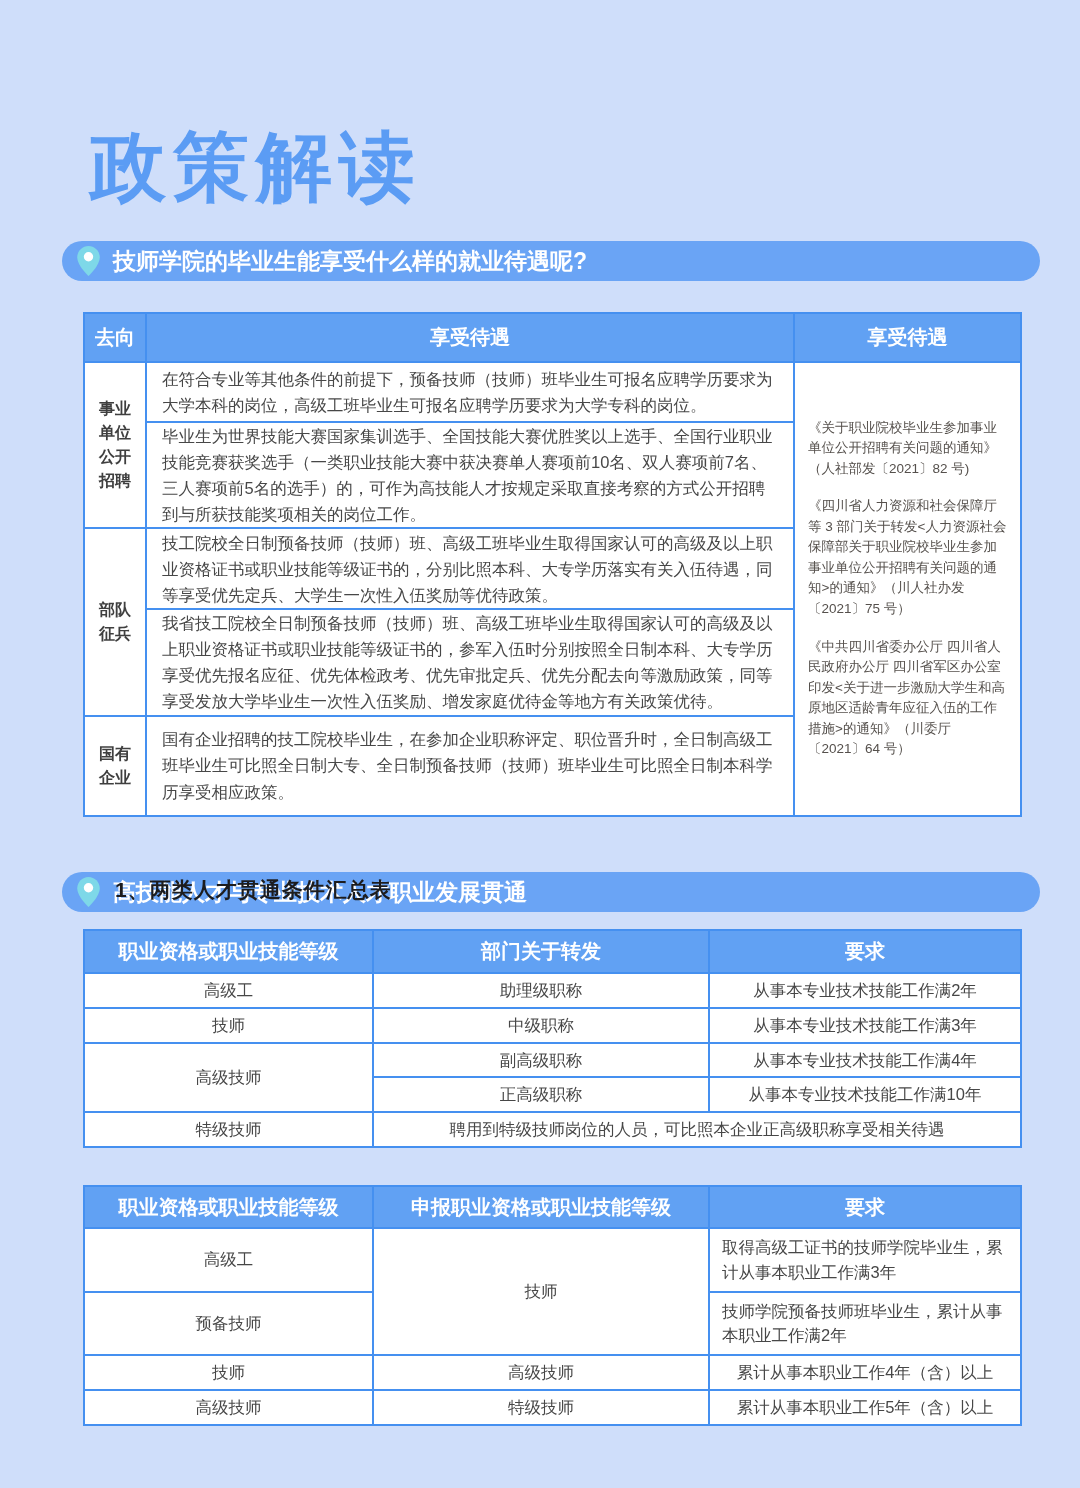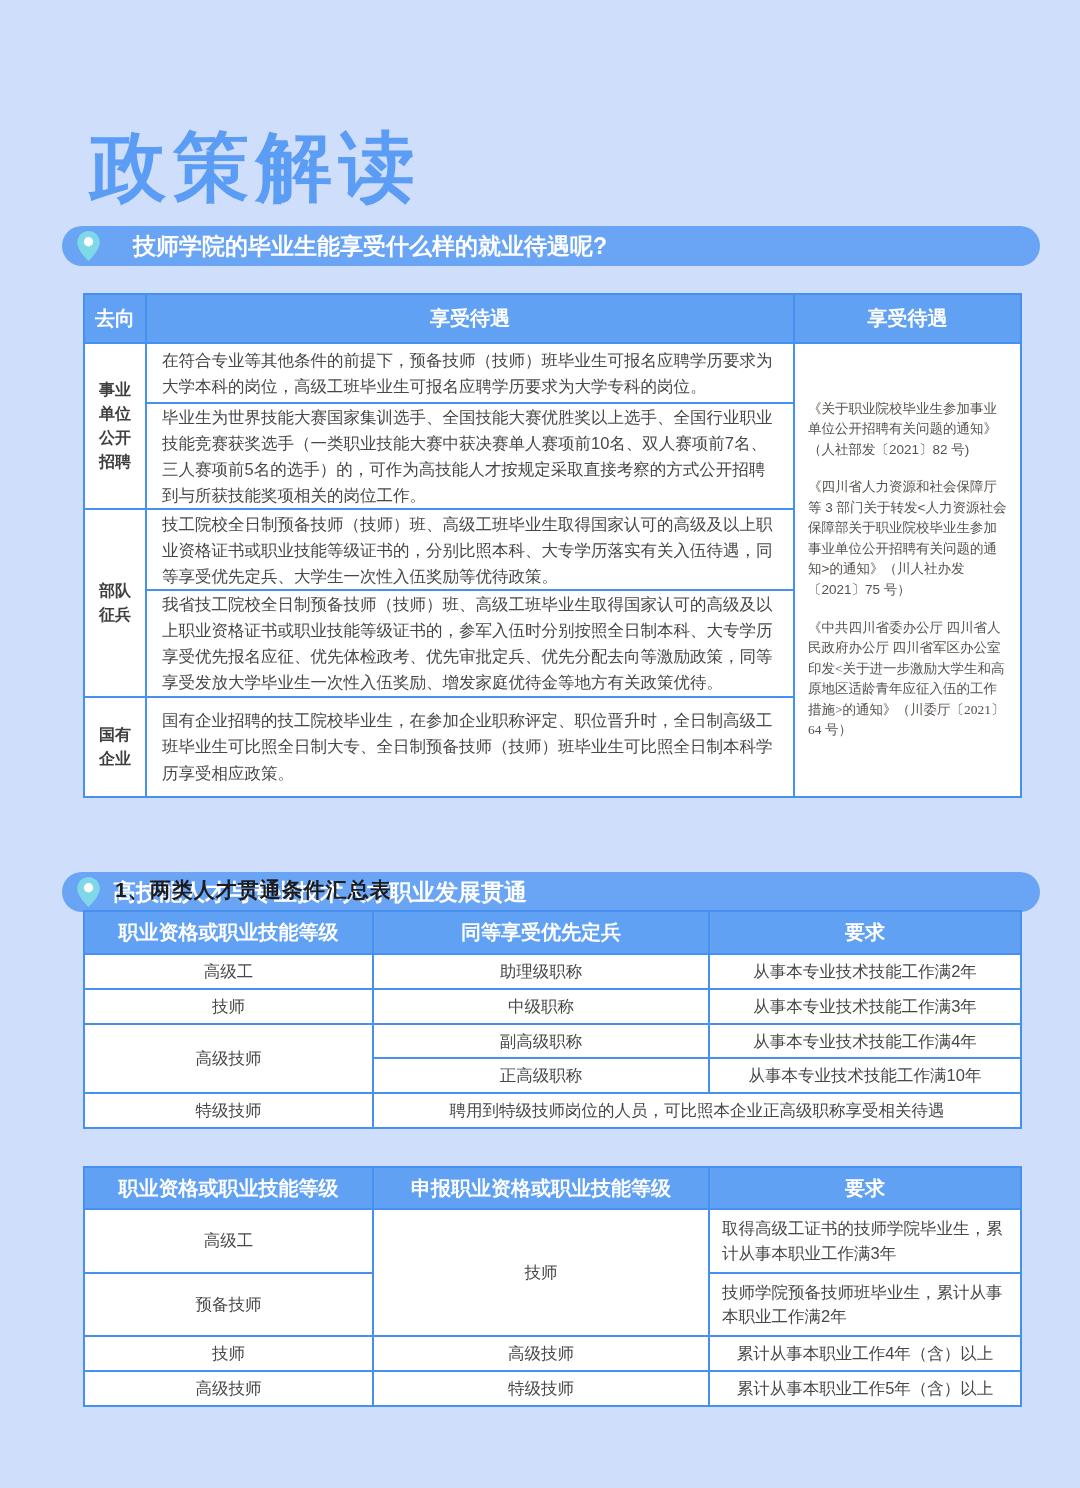--- a/index.html
+++ b/index.html
@@ -30,33 +30,34 @@
     letter-spacing:7px;color:var(--accent);
     margin:0;
   }
   .bar{
     position:absolute;left:62px;width:978px;height:40px;
     background:var(--bar);border-radius:20px;
     display:flex;align-items:center;
     color:#ffffff;font-weight:bold;font-size:23px;
   }
   .bar .pin{flex:0 0 auto;margin:0 13px 0 15px;display:block;}
-  #bar1{top:226px;gap:20px;}
+  #bar1{top:241px;}
   #bar2{top:872px;}
   .subhead{
     position:absolute;left:85px;margin:0;
     font-size:21px;font-weight:800;color:var(--sub-text);
     letter-spacing:1px;
   }
   #sub1{top:876px;margin-left:30px;}
   #sub2{top:1132px;}
   table{
     position:absolute;left:83px;
     border-collapse:collapse;table-layout:fixed;
     background:transparent;
+    margin-top:19px;
   }
   th,td{border:2px solid var(--border);}
   th{
     background:var(--thbg);color:#ffffff;
     font-size:20px;font-weight:bold;text-align:center;
     padding:4px;
   }
   td{background:#ffffff;color:var(--text-dark);vertical-align:middle;}
   #table1{top:293px;width:937px;}
   #table2{top:910px;width:937px;}
@@ -67,21 +68,21 @@
   }
   .benefit{
     font-size:16.5px;line-height:1.58;text-align:left;
     padding:0 15px;
   }
   .policy{
     font-size:13.5px;line-height:1.52;text-align:left;
     padding:17px 13px;color:var(--policy-text);
   }
   .policy p{margin:0 0 17px;}
-  .policy p:last-child{margin:0;font-family:Liberation Serif, serif;}
+  .policy p:last-child{margin:0;}
   .cell-c{font-size:16.5px;text-align:center;padding:4px 8px;line-height:1.5;}
   .cell-l{font-size:16.5px;text-align:left;padding:6px 12px;line-height:1.5;}
 </style>
 </head>
 <body>
 
 <div class="page">
 
   <h1 class="main-title">政策解读</h1>
 
@@ -143,21 +144,21 @@
 
   <table id="table2">
     <colgroup>
         <col style="width:289px">
         <col style="width:336px">
         <col style="width:312px">
       </colgroup>
     <tbody>
         <tr style="height:43px">
       <th>职业资格或职业技能等级</th>
-      <th>同等享受优先定兵</th>
+      <th>部门关于转发</th>
       <th>要求</th>
     </tr>
     <tr style="height:33px">
       <td class="cell-c">高级工</td>
       <td class="cell-c">助理级职称</td>
       <td class="cell-c">从事本专业技术技能工作满2年</td>
     </tr>
     <tr style="height:32px">
       <td class="cell-c">技师</td>
       <td class="cell-c">中级职称</td>

